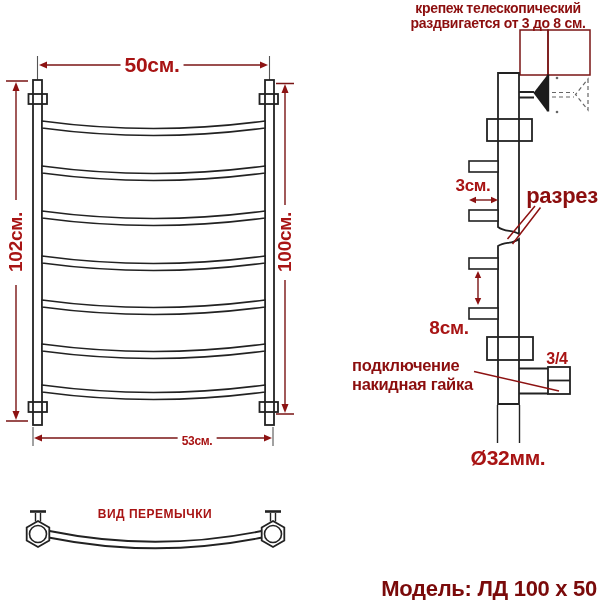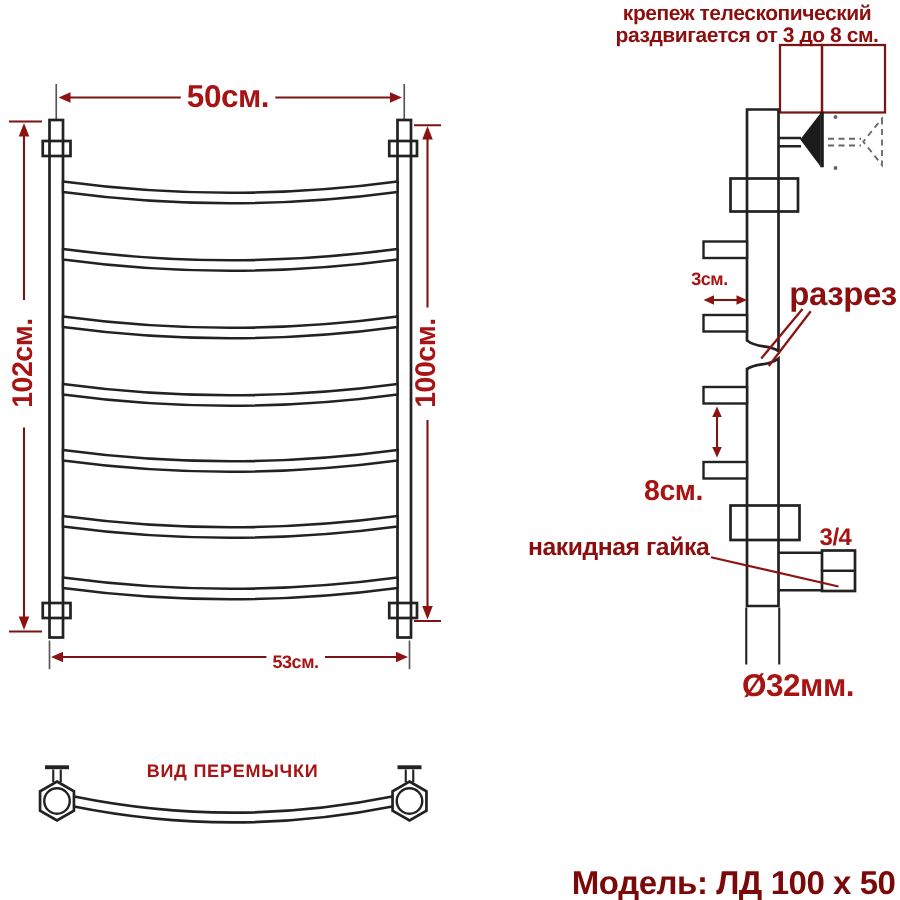--- a/index.html
+++ b/index.html
@@ -150,27 +150,28 @@
   <div class="lbl label-text note" style="left:397px;top:1px;">
     <div>крепеж телескопический</div>
     <div>раздвигается от 3 до 8 см.</div>
   </div>
 
   <div class="lbl dim-text center wbg" style="left:152px;top:65px;font-size:21px;">50см.</div>
   <div class="lbl dim-text vert" style="left:16px;top:242px;font-size:19px;">102см.</div>
   <div class="lbl dim-text vert" style="left:285px;top:242px;font-size:19px;">100см.</div>
   <div class="lbl dim-text center wbg" style="left:153px;top:441px;font-size:12px;margin-left:44px;">53см.</div>
 
-  <div class="lbl dim-text center" style="left:473px;top:186px;font-size:12px;">3см.</div>
+  <div class="lbl dim-text center" style="left:473px;top:186px;font-size:17px;">3см.</div>
   <div class="lbl dim-text center" style="left:449px;top:288px;font-size:19px;margin-top:40px;">8см.</div>
   <div class="lbl label-text center" style="left:562px;top:196px;font-size:22px;">разрез</div>
 
   <div class="lbl label-text conn" style="left:352px;top:356px;">
+    <div>подключение</div>
     <div>накидная гайка</div>
   </div>
 
   <div class="lbl dim-text center" style="left:557px;top:359px;font-size:16px;">3/4</div>
-  <div class="lbl dim-text center" style="left:532px;top:458px;font-size:21px;">Ø32мм.</div>
+  <div class="lbl dim-text center" style="left:508px;top:458px;font-size:21px;">Ø32мм.</div>
 
   <div class="lbl dim-text center" style="left:155px;top:514px;font-size:12px;letter-spacing:0.5px;">ВИД ПЕРЕМЫЧКИ</div>
 
   <div class="lbl model-text" style="right:3px;top:576px;font-size:22px;">Модель: ЛД 100 х 50</div>
 </div>
 
 </body></html>

